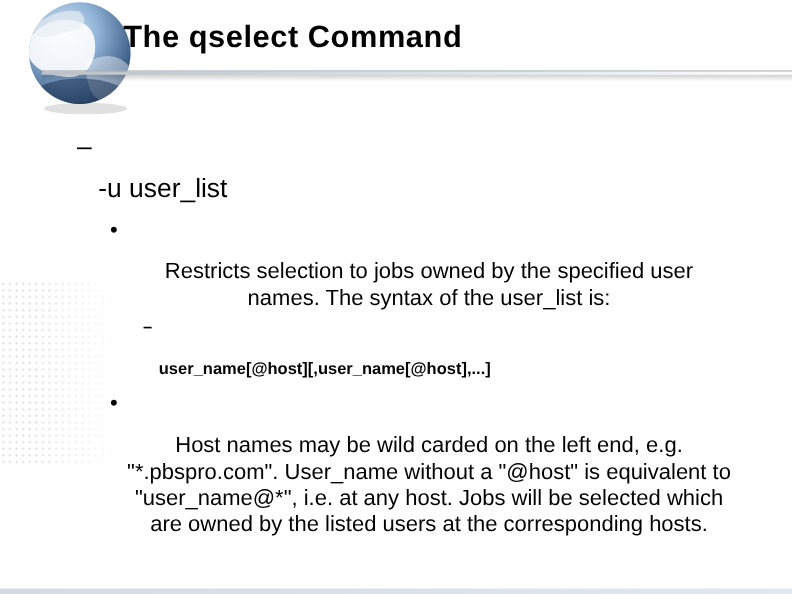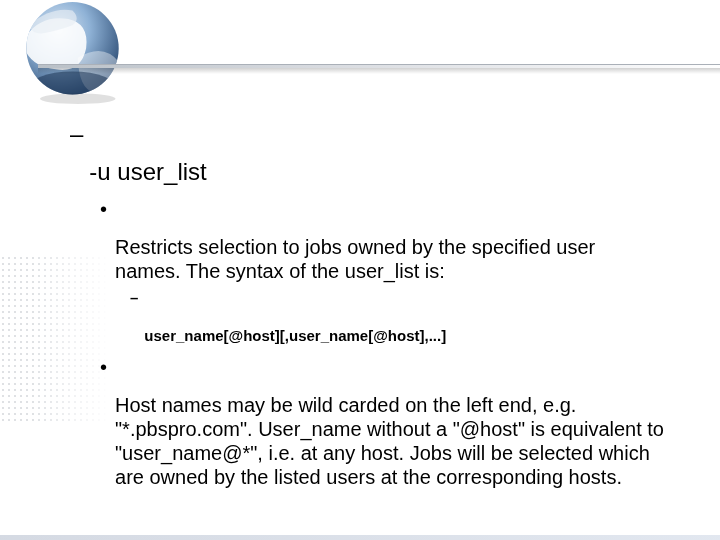--- a/index.html
+++ b/index.html
@@ -78,21 +78,21 @@
     margin-bottom: 10px;
   }
   .lvl1 .dash { margin-right: 6px; }
 
   .lvl2 { 
     margin-left: 30px;
     font-size: 20px;
     margin-bottom: 6px;
   }
   .lvl2 .dot { margin-right: 8px; }
-  .lvl2-text { display: inline; }
+  .lvl2-text { display: inline; text-align: center; }
 
   .lvl3 { 
     margin-left: 60px;
     font-size: 15px;
     font-weight: bold;
     margin-top: 4px;
     margin-bottom: 10px;
   }
   .lvl3 .dash { margin-right: 6px; }
 
@@ -147,20 +147,23 @@
       <g clip-path="url(#gclip)">
         <path d="M6 34 Q20 14 46 18 Q66 22 63 46 Q58 70 34 66 Q14 64 6 50 Z" fill="#ffffff" opacity="0.88"></path>
         <path d="M8 24 Q30 6 50 10 Q58 18 50 24 Q34 30 20 32 Q12 32 8 24 Z" fill="#e8eef5" opacity="0.65"></path>
         <path d="M55 55 Q80 40 95 60 Q96 82 70 88 Q56 84 55 55 Z" fill="#ffffff" opacity="0.4"></path>
         <ellipse cx="50" cy="86" rx="44" ry="18" fill="#1e3554" opacity="0.55"></ellipse>
       </g>
       <ellipse cx="55" cy="94" rx="36" ry="5" fill="#000" opacity="0.12"></ellipse>
     </svg>
   </div>
 
+  <div class="title-area">
+    <div class="title-text">The qselect Command</div>
+  </div>
   <div class="title-rule">
     <div class="bar"></div>
     <div class="shadow"></div>
   </div>
 
   <div class="dots"></div>
 
   <div class="body">
 
     <div class="lvl1 row">

